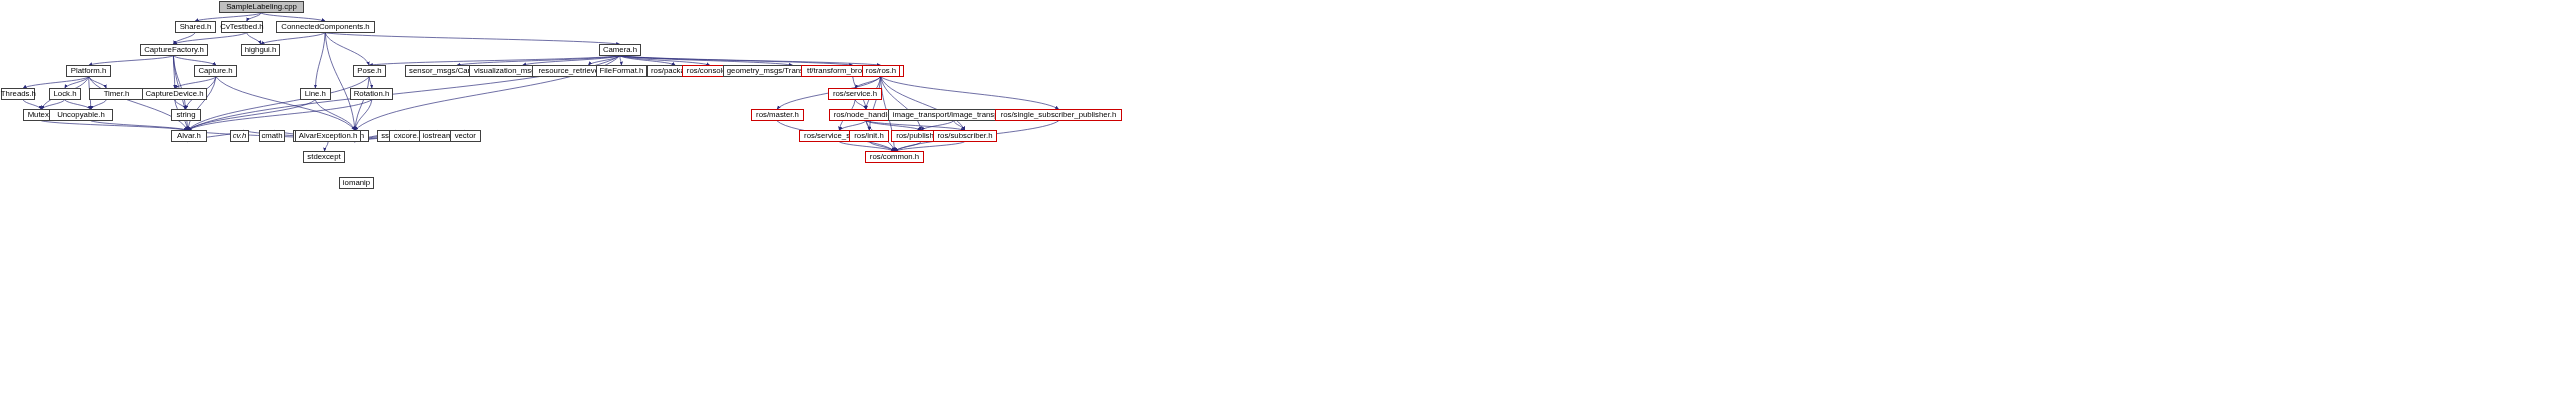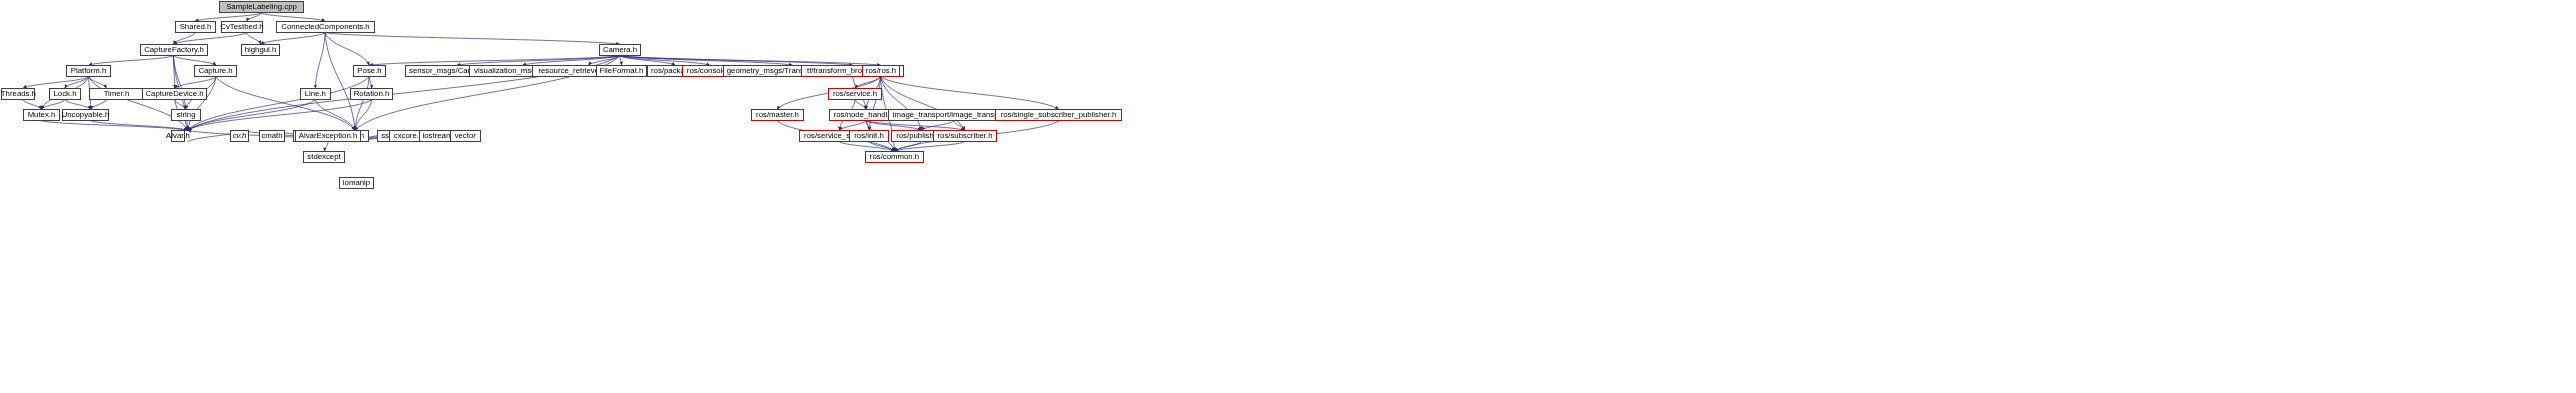--- a/index.html
+++ b/index.html
@@ -193,42 +193,42 @@
       </div>
       <div class="node" style="left: 350px; top: 88px; width: 43px; height: 11.5px;">
         <span>Rotation.h</span>
       </div>
       <div class="node red" style="left: 828px; top: 88px; width: 54px; height: 11.5px;">
         <span>ros/service.h</span>
       </div>
       <div class="node" style="left: 23px; top: 109px; width: 37px; height: 11.5px;">
         <span>Mutex.h</span>
       </div>
-      <div class="node" style="left: 62px; top: 109px; width: 47px; height: 11.5px; justify-content: center;">
+      <div class="node" style="left: 49px; top: 109px; width: 64px; height: 11.5px; justify-content: center;">
         <span>Uncopyable.h</span>
       </div>
       <div class="node" style="left: 171px; top: 109px; width: 30px; height: 11.5px;">
         <span>string</span>
       </div>
       <div class="node red" style="left: 751px; top: 109px; width: 53px; height: 11.5px;">
         <span>ros/master.h</span>
       </div>
       <div class="node red" style="left: 829px; top: 109px; width: 74px; height: 11.5px;">
         <span>ros/node_handle.h</span>
       </div>
       <div class="node" style="left: 888px; top: 109px; width: 131px; height: 11.5px;">
         <span>image_transport/image_transport.h</span>
       </div>
       <div class="node red" style="left: 995px; top: 109px; width: 127px; height: 11.5px;">
         <span>ros/single_subscriber_publisher.h</span>
       </div>
       <div class="node" style="left: 341px; top: 130px; width: 28.4px; height: 11.5px;">
         <span>Util.h</span>
       </div>
-      <div class="node" style="left: 171px; top: 130px; width: 14px; height: 11.5px;">
+      <div class="node" style="left: 171px; top: 130px; width: 36px; height: 11.5px;">
         <span>Alvar.h</span>
       </div>
       <div class="node" style="left: 230px; top: 130px; width: 19px; height: 11.5px; font-style: italic;">
         <span>cv.h</span>
       </div>
       <div class="node" style="left: 259px; top: 130px; width: 26px; height: 11.5px;">
         <span>cmath</span>
       </div>
       <div class="node" style="left: 293px; top: 130px; width: 26px; height: 11.5px;">
         <span>map</span>

